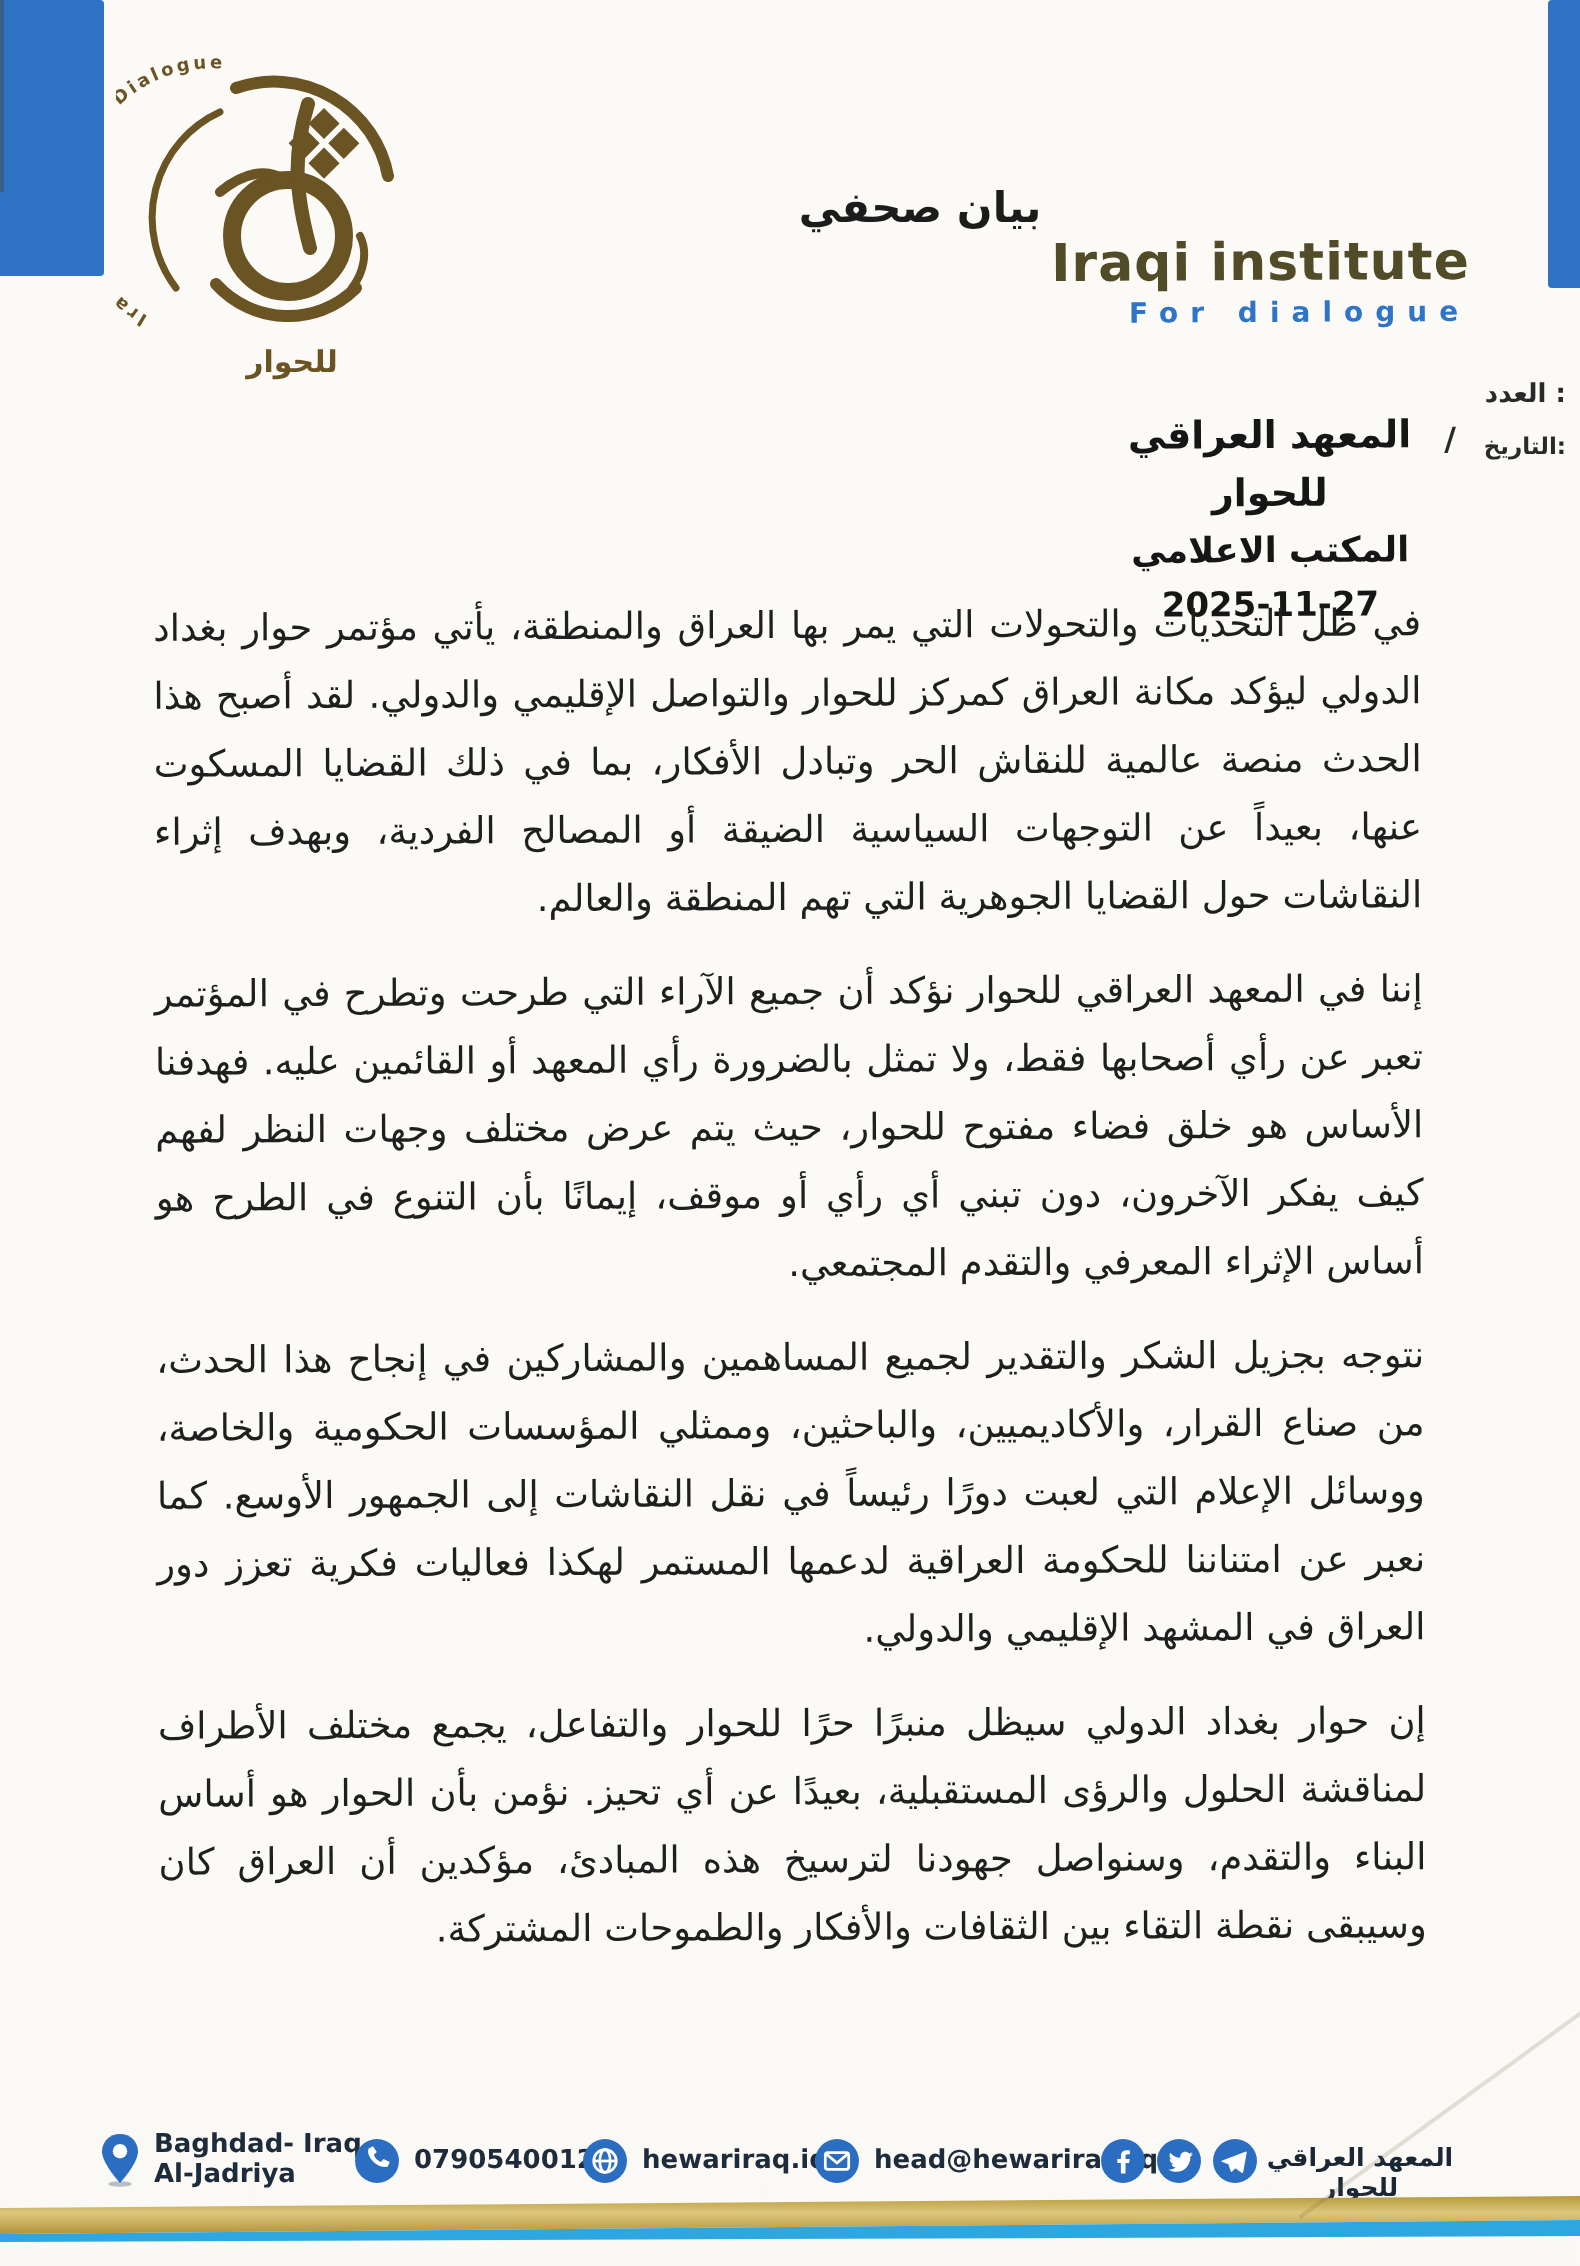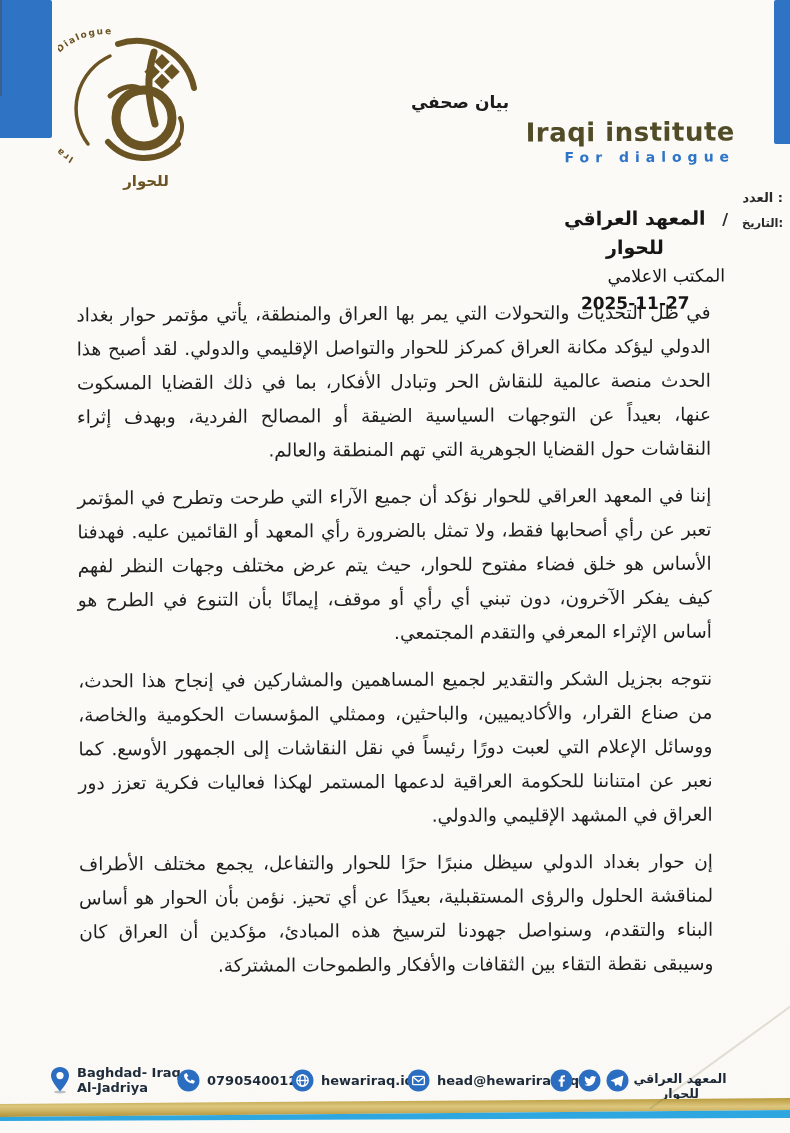--- a/index.html
+++ b/index.html
@@ -15,36 +15,36 @@
   
   .bar-left  { left:0;  top:31;  width:52px; height:138px; background:#2f73c5; border-radius:0 2px 2px 0; }
   .bar-right { right:0; top:29;  width:16px; height:144px; background:#2f73c5; border-radius:2px 0 0 2px; }
   .edge-sliver { left:0; top:169; width:2px; height:96px; background:#444; opacity:.45; }
 
   
   .logo-wrap { left:58px; top:26px; width:156px; height:172px; }
 
   
   .press-label { left:390px; top:92px; width:140px; text-align:center;
-    font-size:17px; font-weight:bold; color:#1c1c1c; }
+    font-size:21px; font-weight:bold; color:#1c1c1c; }
 
   
   .brand-en { right:55px; top:118px; width:220px; text-align:right; transform:rotate(-0.3deg); }
   .brand-en .l1 { font-size:26px; font-weight:bold; color:#514c27; letter-spacing:.5px; line-height:28px; }
   .brand-en .l2 { font-size:14px; font-weight:bold; color:#2e74c8; letter-spacing:6px; line-height:18px; margin-top:2px; }
 
   
   .meta-number { right:7px; top:190px; font-size:13px; font-weight:bold; color:#2a2a2a; }
   .meta-date   { right:7px; top:216px; font-size:11.5px; font-weight:bold; color:#2a2a2a; }
   .meta-slash  { right:62px; top:210px; font-size:16px; font-weight:bold; color:#2a2a2a; }
 
   
   .header-ar { left:545px; top:204px; width:180px; text-align:center; direction:rtl; transform:rotate(-0.3deg); }
   .header-ar .h1 { font-size:19px; font-weight:bold; line-height:29px; color:#161616; }
-  .header-ar .h2 { font-size:17.5px; font-weight:normal; line-height:28px; color:#161616;text-align:right; }
+  .header-ar .h2 { font-size:17.5px; font-weight:bold; line-height:28px; color:#161616; }
   .header-ar .h3 { font-size:17px; font-weight:bold; line-height:27px; color:#161616; direction:ltr; }
 
   
   .body-text { left:78px; top:297px; width:634px; direction:rtl; transform:rotate(-0.25deg);
     font-size:18.5px; line-height:34px; color:#1f1f1f; text-align:justify; }
   .body-text p { margin-bottom:13px; }
 
   
   .footer { left:0; top:1058px; width:790px; height:50px; }
   .f-item { position:absolute; display:flex; align-items:center; gap:7px; }

